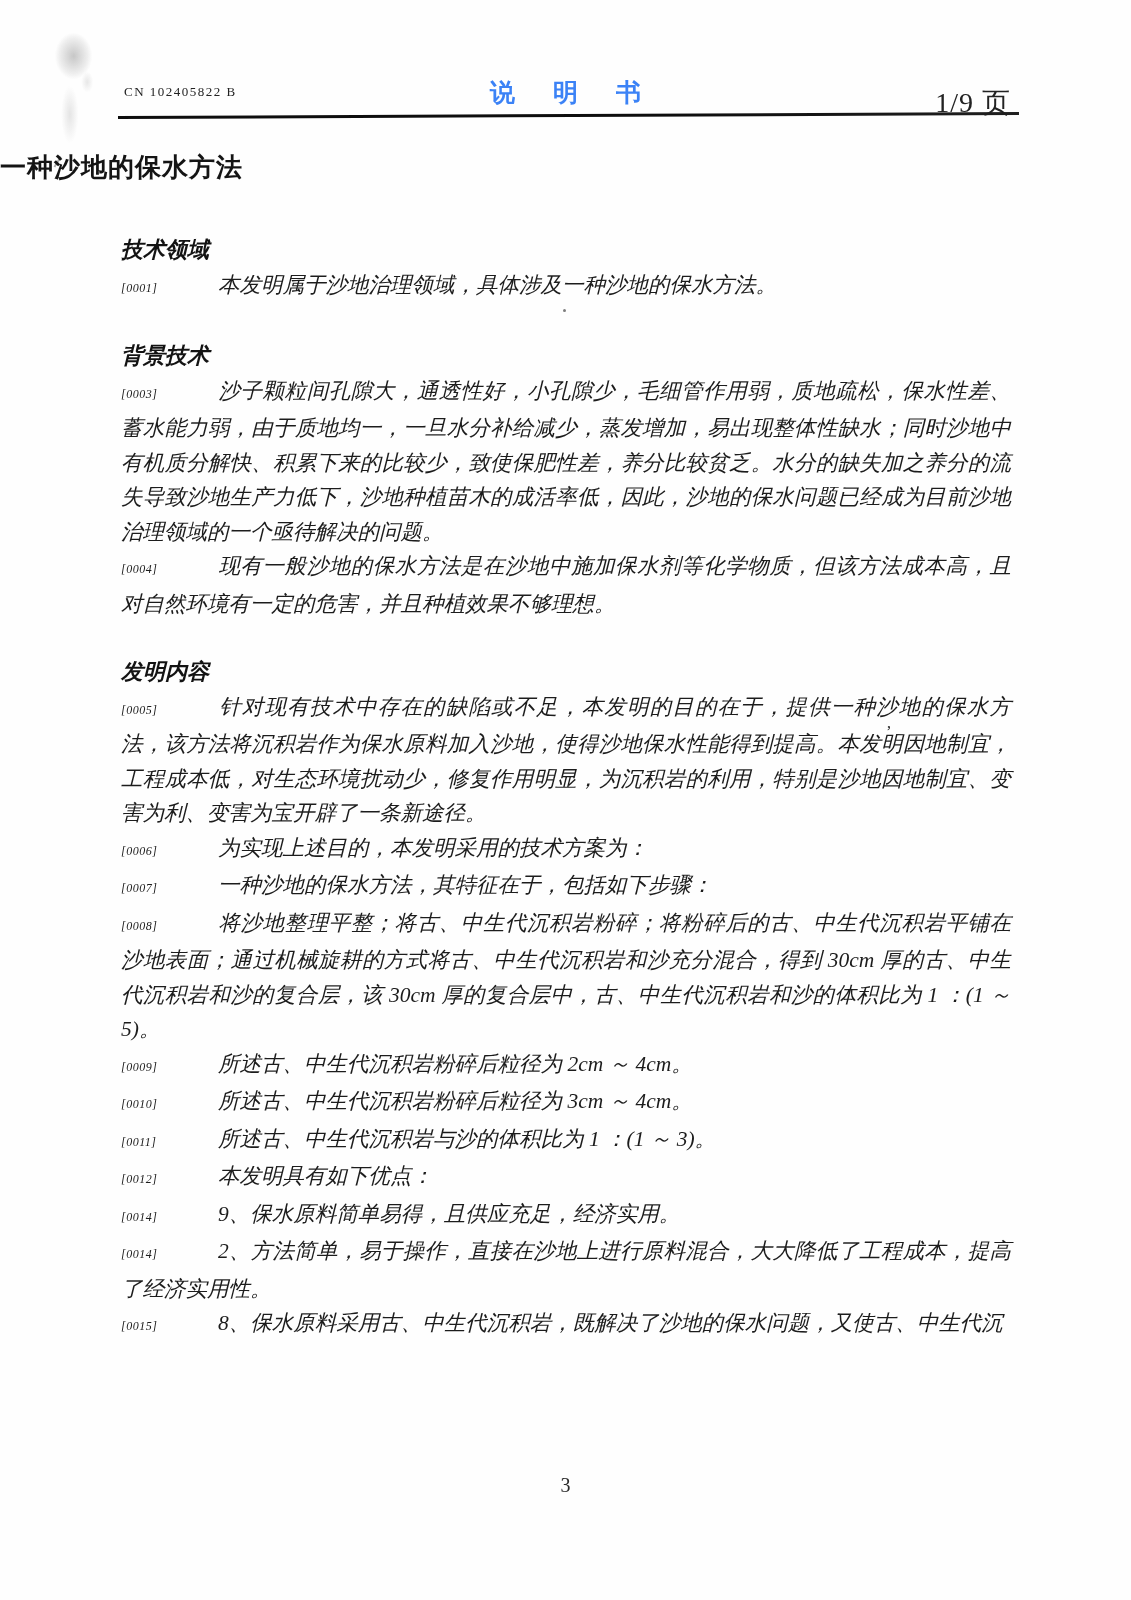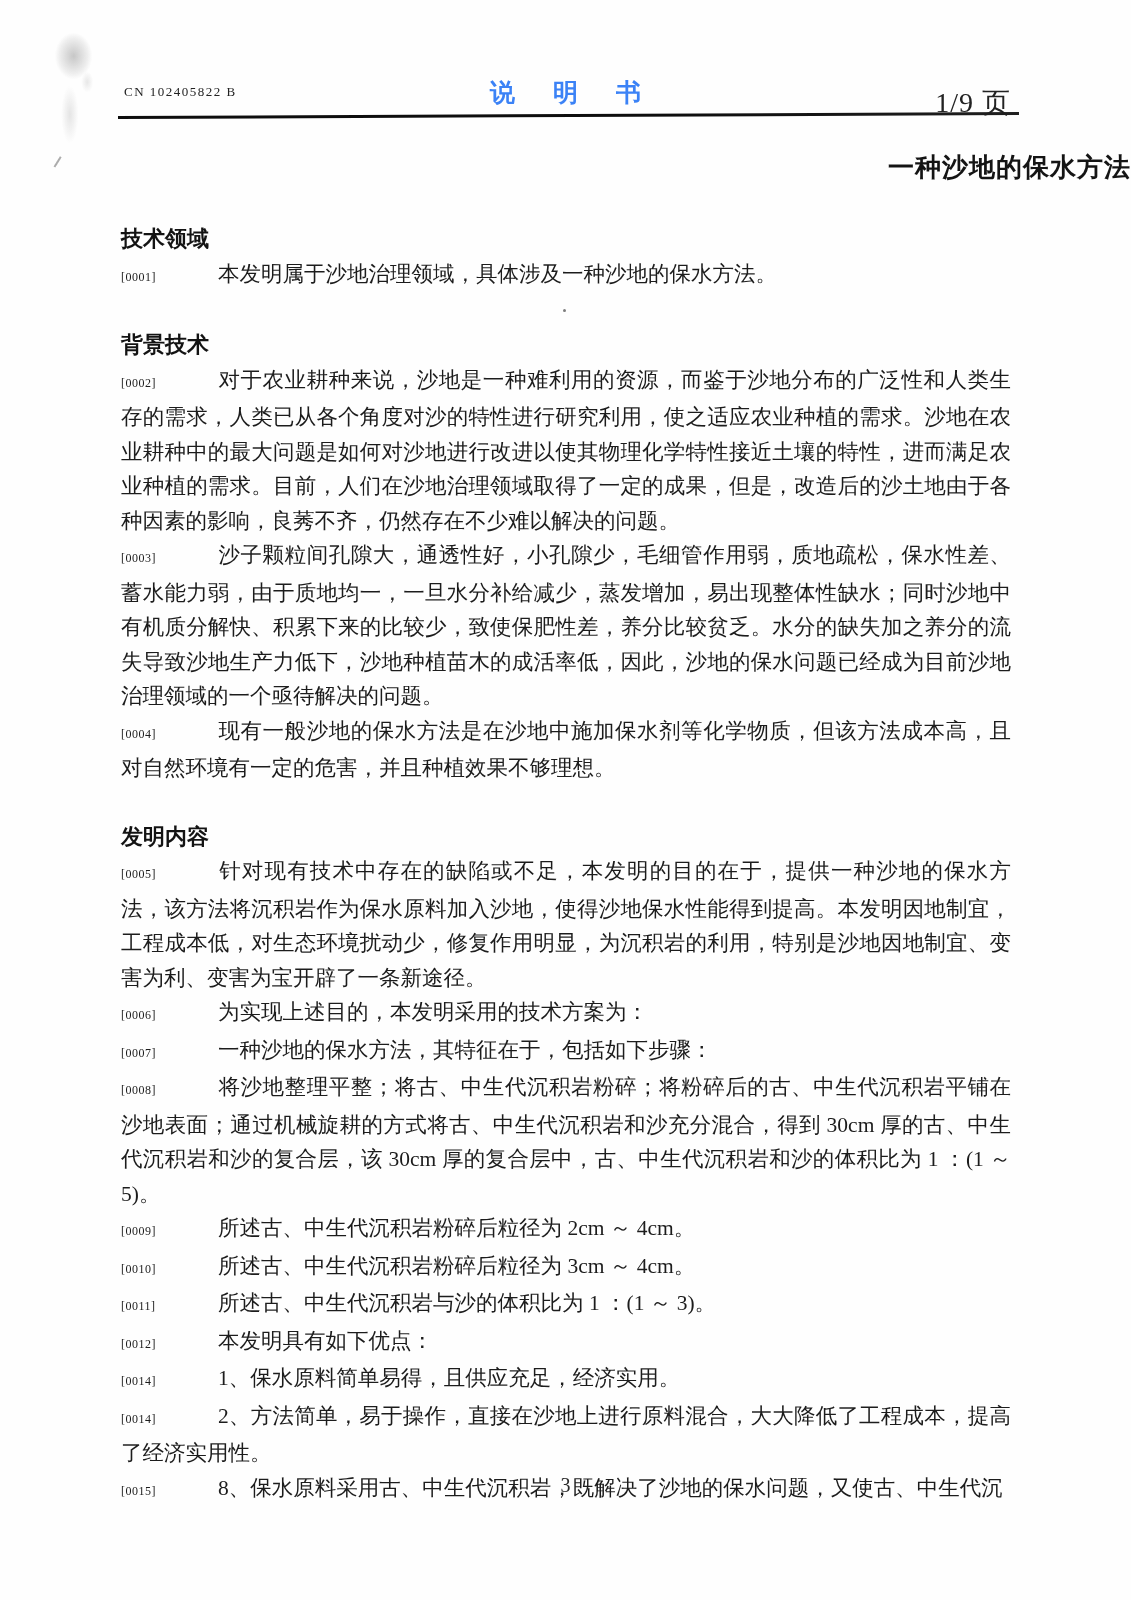--- a/index.html
+++ b/index.html
@@ -62,34 +62,35 @@
     transform-origin: left center;
   }
 
   
   .doc-title {
     position: absolute;
     left: 0;
     top: 150px;
     width: 100%;
     margin: 0;
-    text-align: right;
+    text-align: left;
     font-size: 26px;
     font-weight: 700;
     letter-spacing: 1px;
     color: #141414;
     font-family: "Liberation Sans", "DejaVu Sans", sans-serif;
   }
 
   
   .doc-body {
     position: absolute;
     left: 121px;
-    top: 188px;
+    top: 199px;
     width: 890px;
+    font-style: italic;
   }
   .section-heading {
     margin: 34px 0 0 0;
     font-size: 22px;
     font-weight: 700;
     line-height: 34.5px;
     color: #131313;
     font-family: "Liberation Sans", "DejaVu Sans", sans-serif;
   }
   .para {
@@ -176,31 +177,30 @@
   <div class="header-doc-type">说明书</div>
   <div class="header-page-indicator">1/9 页</div>
   <div class="header-rule"></div>
 
   <h1 class="doc-title">一种沙地的保水方法</h1>
 
   <main class="doc-body">
       <h2 class="section-heading">技术领域</h2>
       <p class="para"><span class="tag">[0001]</span><span>本发明属于沙地治理领域，具体涉及一种沙地的保水方法。</span></p>
       <h2 class="section-heading">背景技术</h2>
-      <p class="para"><span class="tag">[0002]</span><span>对于农业耕种来说，沙地是一种难利用的资源，而鉴于沙地分布的广泛性和人类生存的需求，人类已从各个角度对沙的特性进行研究利用，使之适应农业种植的需求。沙地在农业耕种中的最大问题是如何对沙地进行改进以使其物理化学特性接近土壤的特性，进而满足农业种植的需求。目前，人们在沙地治理领域取得了一定的成果，但是，改造后的沙土地由于各种因素的影响，良莠不齐，仍然存在不少难以解决的问题。</span></p>
       <p class="para"><span class="tag">[0003]</span><span>沙子颗粒间孔隙大，通透性好，小孔隙少，毛细管作用弱，质地疏松，保水性差、蓄水能力弱，由于质地均一，一旦水分补给减少，蒸发增加，易出现整体性缺水；同时沙地中有机质分解快、积累下来的比较少，致使保肥性差，养分比较贫乏。水分的缺失加之养分的流失导致沙地生产力低下，沙地种植苗木的成活率低，因此，沙地的保水问题已经成为目前沙地治理领域的一个亟待解决的问题。</span></p>
       <p class="para"><span class="tag">[0004]</span><span>现有一般沙地的保水方法是在沙地中施加保水剂等化学物质，但该方法成本高，且对自然环境有一定的危害，并且种植效果不够理想。</span></p>
       <h2 class="section-heading">发明内容</h2>
       <p class="para"><span class="tag">[0005]</span><span>针对现有技术中存在的缺陷或不足，本发明的目的在于，提供一种沙地的保水方法，该方法将沉积岩作为保水原料加入沙地，使得沙地保水性能得到提高。本发明因地制宜，工程成本低，对生态环境扰动少，修复作用明显，为沉积岩的利用，特别是沙地因地制宜、变害为利、变害为宝开辟了一条新途径。</span></p>
       <p class="para"><span class="tag">[0006]</span><span>为实现上述目的，本发明采用的技术方案为：</span></p>
       <p class="para"><span class="tag">[0007]</span><span>一种沙地的保水方法，其特征在于，包括如下步骤：</span></p>
       <p class="para"><span class="tag">[0008]</span><span>将沙地整理平整；将古、中生代沉积岩粉碎；将粉碎后的古、中生代沉积岩平铺在沙地表面；通过机械旋耕的方式将古、中生代沉积岩和沙充分混合，得到 30cm 厚的古、中生代沉积岩和沙的复合层，该 30cm 厚的复合层中，古、中生代沉积岩和沙的体积比为 1 ：(1 ～ 5)。</span></p>
       <p class="para"><span class="tag">[0009]</span><span>所述古、中生代沉积岩粉碎后粒径为 2cm ～ 4cm。</span></p>
       <p class="para"><span class="tag">[0010]</span><span>所述古、中生代沉积岩粉碎后粒径为 3cm ～ 4cm。</span></p>
       <p class="para"><span class="tag">[0011]</span><span>所述古、中生代沉积岩与沙的体积比为 1 ：(1 ～ 3)。</span></p>
       <p class="para"><span class="tag">[0012]</span><span>本发明具有如下优点：</span></p>
-      <p class="para"><span class="tag">[0014]</span><span>1、保水原料简单易得，且供应充足，经济实用。</span></p>
+      <p class="para"><span class="tag">[0014]</span><span>9、保水原料简单易得，且供应充足，经济实用。</span></p>
       <p class="para"><span class="tag">[0014]</span><span>2、方法简单，易于操作，直接在沙地上进行原料混合，大大降低了工程成本，提高了经济实用性。</span></p>
       <p class="para"><span class="tag">[0015]</span><span>8、保水原料采用古、中生代沉积岩，既解决了沙地的保水问题，又使古、中生代沉</span></p>
     </main>
 
   <div class="footer-page-number">3</div>
 </div>
 
 </body></html>

